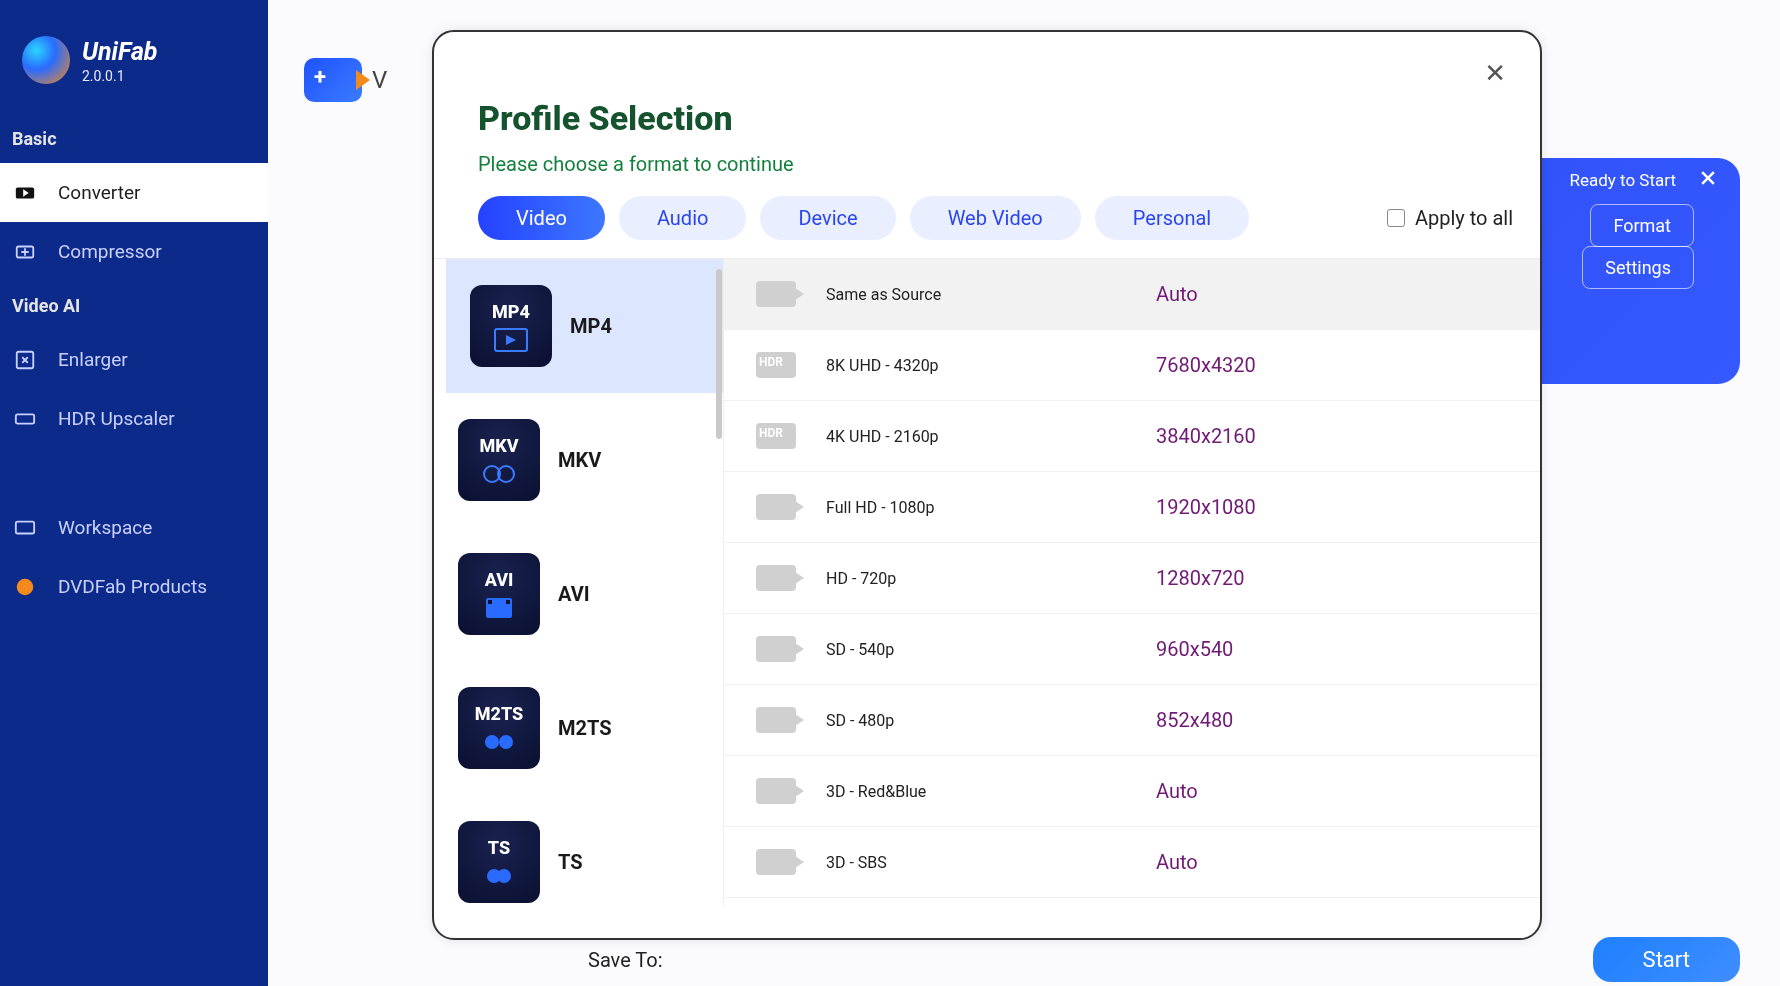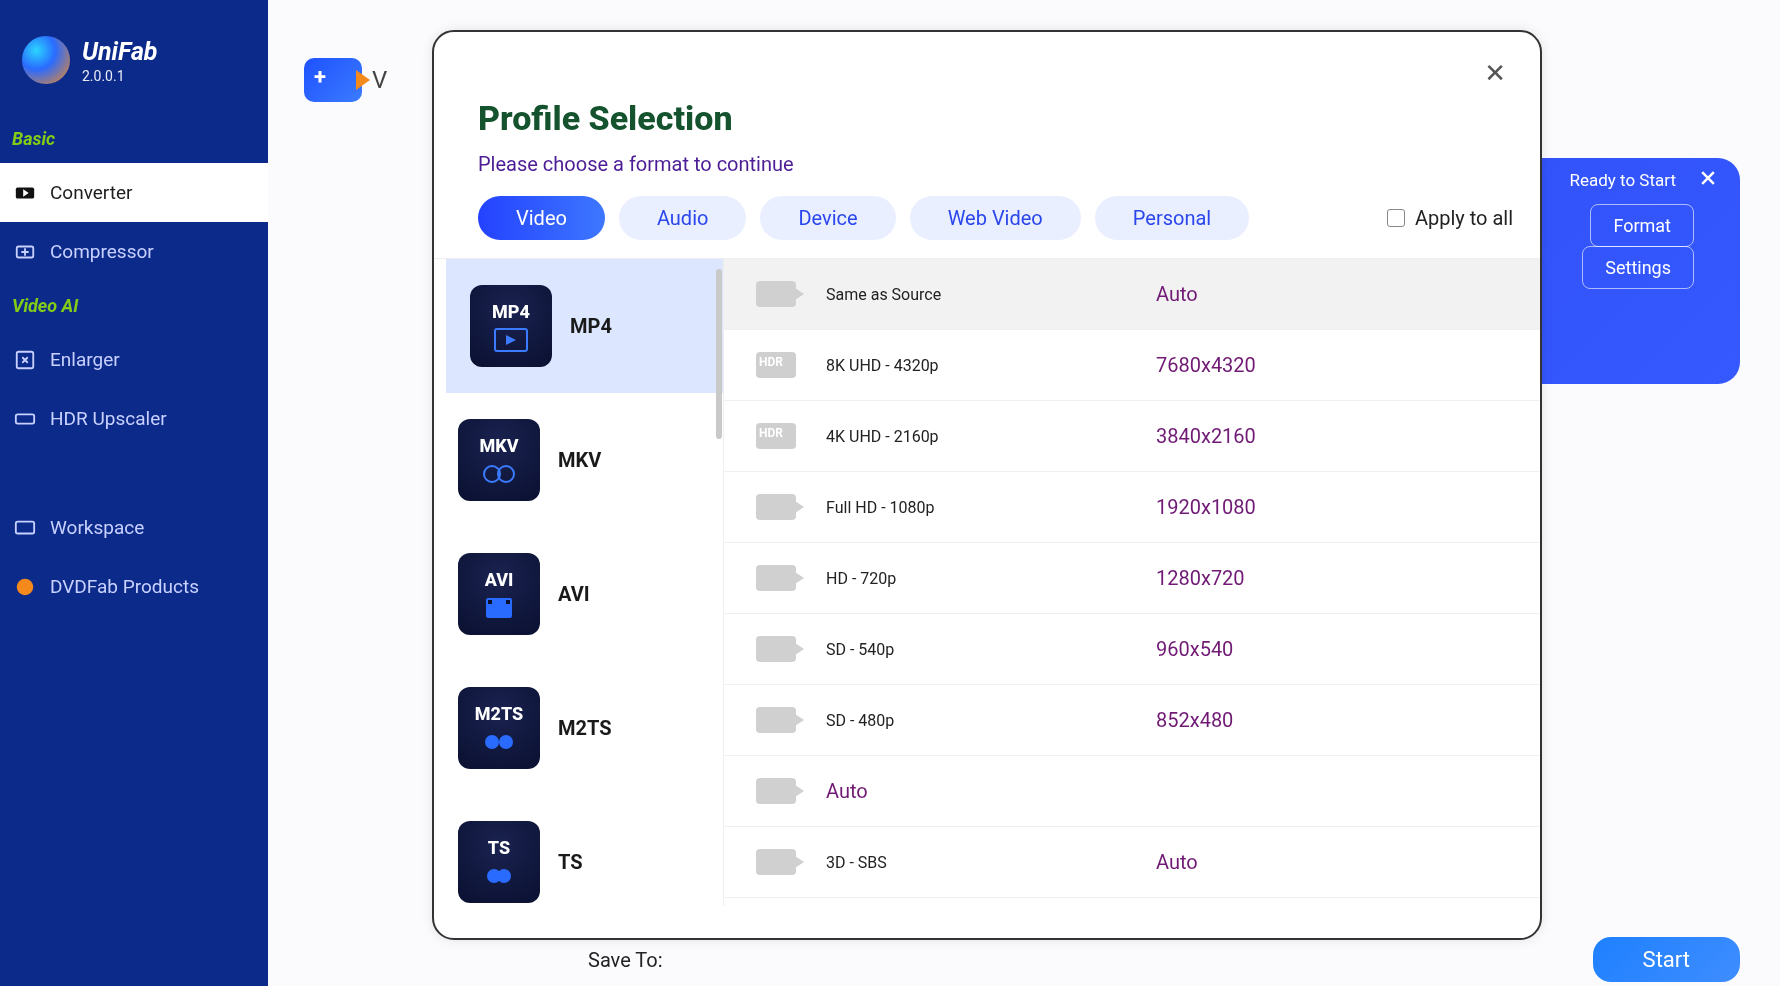--- a/index.html
+++ b/index.html
@@ -8,22 +8,22 @@
 
 .titlebar { position: absolute; top: 0; right: 0; display: flex; gap: 18px; padding: 10px 18px; }
 .titlebar-btn { width: 22px; height: 22px; display: flex; align-items: center; justify-content: center; color: #444; cursor: pointer; }
 
 
 .sidebar { position: absolute; left: 0; top: 0; width: 304px; height: 100%; background: #0c2a8a; color: #fff; border-top-right-radius: 28px; }
 .brand { display: flex; align-items: center; gap: 12px; padding: 36px 22px 30px 22px; }
 .brand-logo { width: 48px; height: 48px; border-radius: 50%; background: radial-gradient(circle at 30% 30%, #2bd5ff 0%, #2a6bff 40%, #f58a1c 100%); position: relative; }
 .brand-text .app-name { font-size: 25px; font-weight: 700; font-style: italic; }
 .brand-text .app-ver { font-size: 14px; opacity: .9; margin-top: 2px; }
-.nav-section-title { font-size: 18px; font-weight: 700; padding: 14px 12px; color: #84cc16; font-style: italic; }
-.nav-item { display: flex; align-items: center; gap: 14px; padding: 18px 14px; font-size: 19px; color: #c8d1ff; cursor: pointer; }
+.nav-section-title { font-size: 18px; font-weight: 700; padding: 14px 12px; color: #e5e5e5; }
+.nav-item { display: flex; align-items: center; gap: 22px; padding: 18px 14px; font-size: 19px; color: #c8d1ff; cursor: pointer; }
 .nav-item.active { background: #fff; color: #1e1e1e; border-top-left-radius: 0; border-top-right-radius: 0; width: calc(100% + 0px); }
 .nav-icon { width: 22px; height: 22px; display: inline-flex; align-items: center; justify-content: center; }
 .nav-spacer { height: 50px; }
 
 
 .main { position: absolute; left: 268px; top: 0; right: 0; bottom: 0; background: #fbfbfd; }
 .header-bar { display: flex; align-items: center; gap: 10px; padding: 58px 36px 0 36px; }
 .add-badge { width: 58px; height: 44px; background: linear-gradient(135deg,#1e52ff,#3b7bff); border-radius: 10px; position: relative; }
 .add-badge::before { content:"+"; position:absolute; left:10px; top:6px; color:#fff; font-size:22px; font-weight:700;}
 .add-badge::after { content:""; position:absolute; right:-8px; top:12px; width:0; height:0; border-top:10px solid transparent; border-bottom:10px solid transparent; border-left:14px solid #f58a1c;}
@@ -41,21 +41,21 @@
 
 
 .bottom-bar { position:absolute; left:320px; right:40px; bottom:4px; display:flex; align-items:center; justify-content:space-between; }
 .save-to { font-size:20px; color:#222; padding:6px 0;}
 .start-btn { background: linear-gradient(135deg,#1e80ff,#3f8dff); color:#fff; font-size:22px; padding:10px 50px; border-radius:18px; cursor:pointer; }
 
 
 .modal { position:absolute; left:432px; top:30px; width:1110px; height:910px; background:#fff; border:2px solid #333; border-radius:22px; box-shadow: 0 0 12px rgba(0,0,0,.1); overflow:hidden; }
 .modal-close { position:absolute; top:26px; right:34px; font-size:26px; color:#555; cursor:pointer; }
 .modal-title { font-size:34px; font-weight:800; color:#14532d; padding:66px 44px 8px 44px;}
-.modal-sub { font-size:20px; color:#4c1d95; padding:6px 44px 20px 44px;}
+.modal-sub { font-size:20px; color:#15803d; padding:6px 44px 20px 44px;}
 .tabs-row { display:flex; align-items:center; gap:14px; padding:0 27px 18px 44px;}
 .tab { padding:10px 38px; border-radius:26px; font-size:20px; background:#eaefff; color:#2a46ec; cursor:pointer;}
 .tab.active { background: linear-gradient(90deg,#2442ff,#3d77ff); color:#fff; }
 .apply-all { margin-left:auto; display:flex; align-items:center; gap:10px; font-size:20px; color:#222;}
 .apply-checkbox { width:18px; height:18px; border:1px solid #888; border-radius:3px; }
 .modal-body { display:flex; height: calc(100% - 258px); border-top:1px solid #eee;}
 .format-col { width:290px; border-right:1px solid #eee; overflow-y:auto; position:relative;}
 .format-item { display:flex; align-items:center; gap:18px; padding:26px 24px; cursor:pointer;}
 .format-item.selected { background:#dce7ff;margin-left:12px; }
 .format-tile { width:82px; height:82px; border-radius:12px; background: radial-gradient(circle at 50% 30%, #1a2250, #0a1030); display:flex; flex-direction:column; align-items:center; justify-content:center; color:#fff; font-weight:800; font-size:18px;}
@@ -298,20 +298,21 @@
         <div class="res-name">SD - 540p</div>
         <div class="res-dim">960x540</div>
       </div>
       <div class="res-row">
         <div class="res-icon cam"></div>
         <div class="res-name">SD - 480p</div>
         <div class="res-dim">852x480</div>
       </div>
       <div class="res-row">
         <div class="res-icon cam"></div>
+        <div class="res-name">3D - Red&amp;Blue</div>
         <div class="res-dim">Auto</div>
       </div>
       <div class="res-row">
         <div class="res-icon cam"></div>
         <div class="res-name">3D - SBS</div>
         <div class="res-dim">Auto</div>
       </div>
     </div>
   </div>
 </div>

